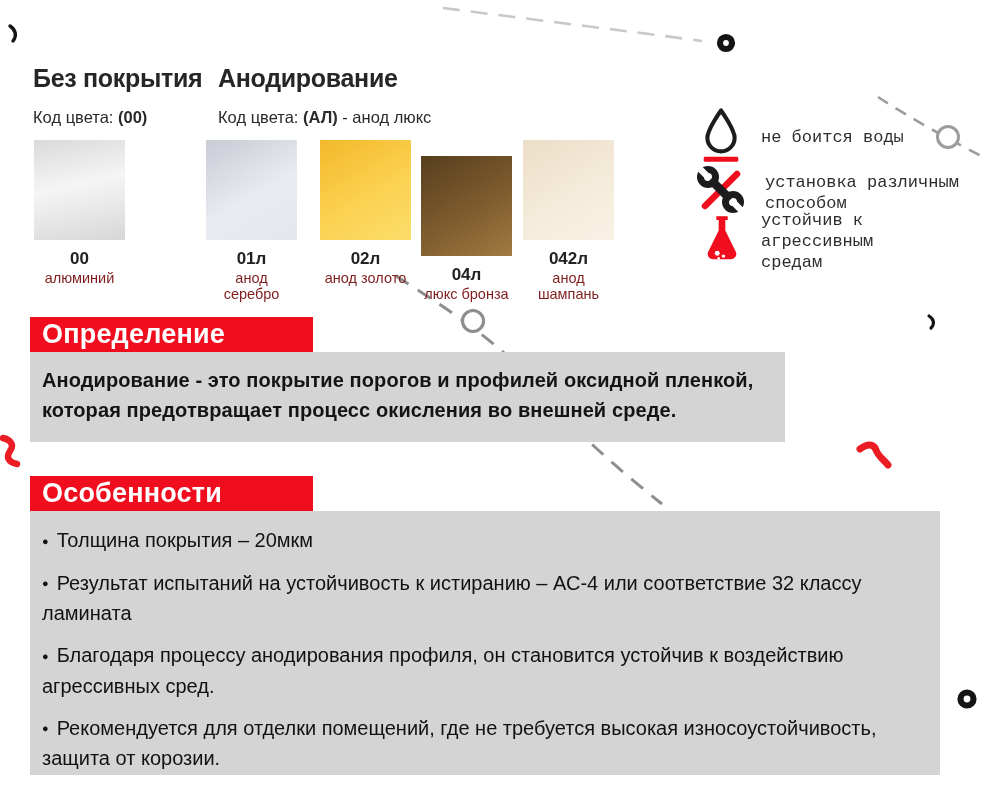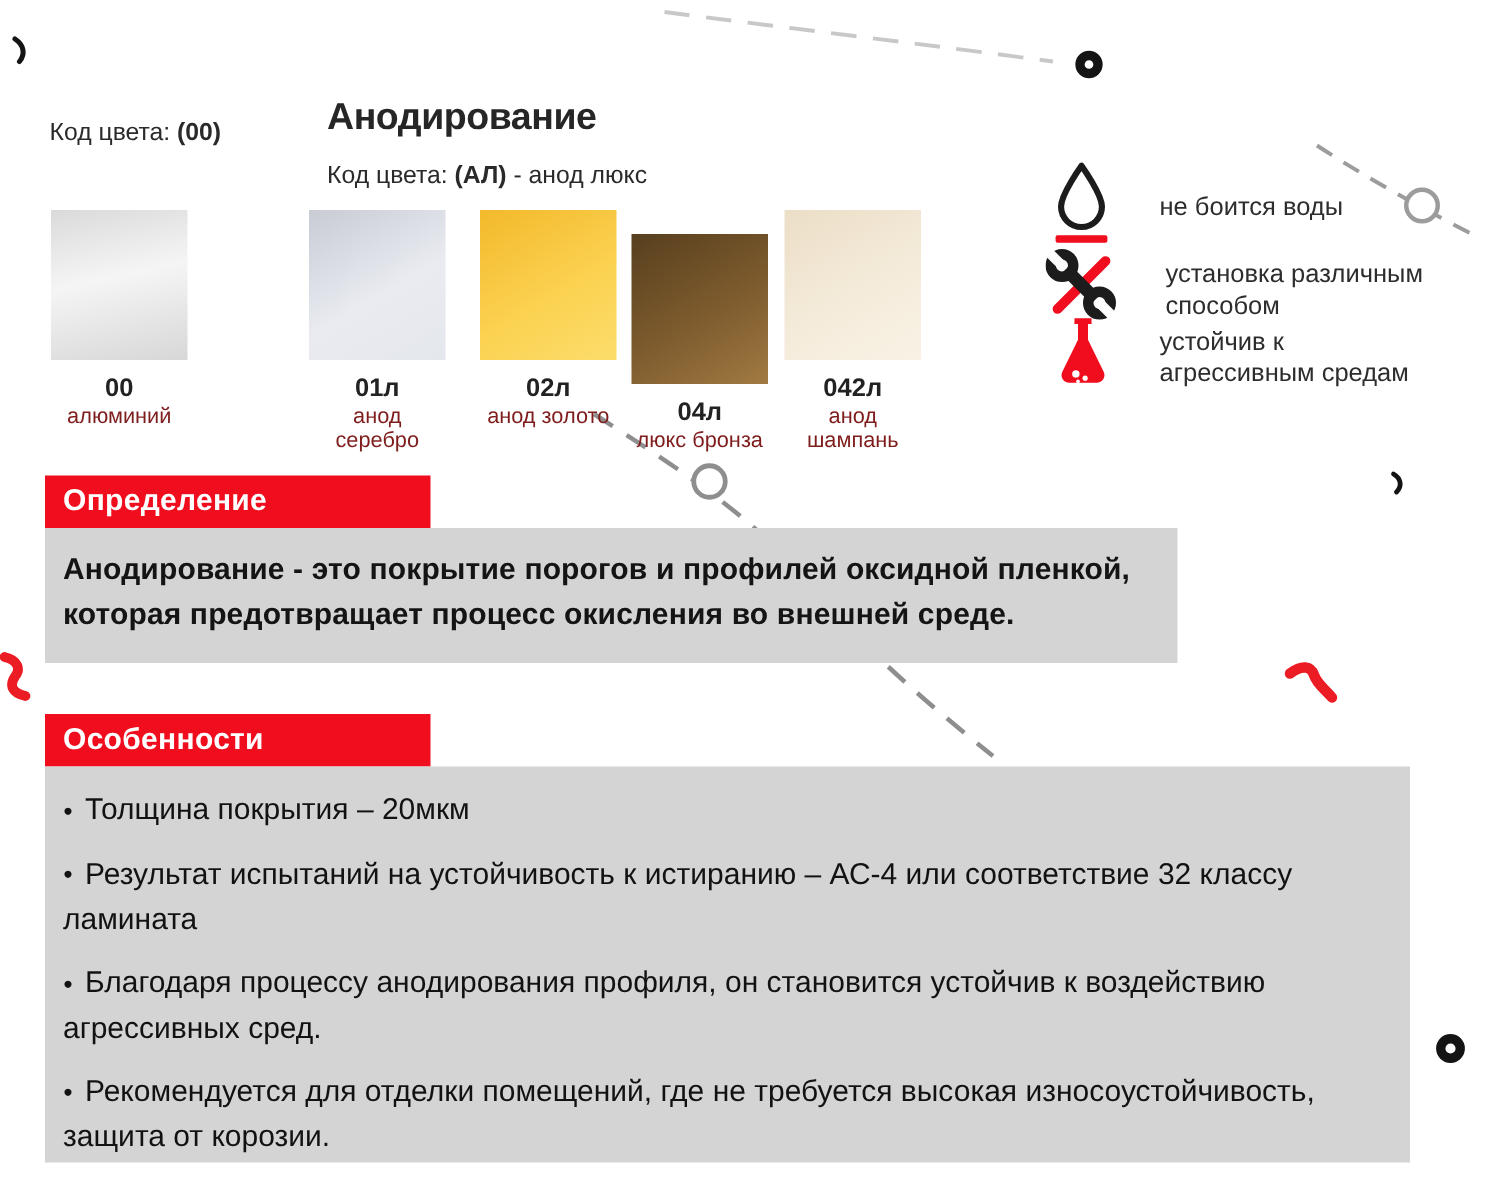--- a/index.html
+++ b/index.html
@@ -25,33 +25,33 @@
   .sw .chip{width:100%;height:100px;}
   .sw .sw-code{margin-top:9px;font-size:17px;font-weight:700;color:#222;}
   .sw .sw-name{margin-top:1px;font-size:14.5px;color:#7f1d1d;}
   #sw-0{left:34px;}  #sw-0 .chip{background:linear-gradient(168deg,#dadada 0%,#f5f5f5 45%,#d7d7d7 100%);}
   #sw-1{left:206px;} #sw-1 .chip{background:linear-gradient(150deg,#c9cbd5 0%,#e9ebf1 55%,#e4e7ed 100%);}
   #sw-2{left:320px;} #sw-2 .chip{background:linear-gradient(150deg,#f3b92b 0%,#fbd150 55%,#fcdd6b 100%);}
   #sw-3{left:421px;margin-top:16px;} #sw-3 .chip{background:linear-gradient(150deg,#573f1e 0%,#7e5c2e 55%,#a17a42 100%);}
   #sw-4{left:523px;} #sw-4 .chip{background:linear-gradient(150deg,#ecdec7 0%,#f4ebda 55%,#f9f2e5 100%);}
 
   
-  .feat{position:absolute;display:flex;align-items:center;gap:32px;}
+  .feat{position:absolute;display:flex;align-items:center;gap:20px;font-family:Liberation Mono, monospace;}
   #feat-0{left:701px;top:106px;}
   #feat-1{left:697px;top:166px;}
   #feat-2{left:703px;top:210px;}
   .feat-label{font-size:17px;color:#2d2d2d;line-height:21px;}
   #feat-1 .feat-label{width:210px;}
   #feat-2 .feat-label{width:180px;}
 
   
   .sec-title{
-    position:absolute;left:30px;width:257px;height:35px;
+    position:absolute;left:30px;width:283px;height:35px;
     background:#f00d1d;color:#ffffff;
-    font-size:20px;font-weight:700;letter-spacing:0.2px;
+    font-size:27px;font-weight:700;letter-spacing:0.2px;
     display:flex;align-items:center;padding-left:12px;box-sizing:border-box;
   }
   #def-title{top:317px;}
   #feat-title{top:476px;}
   .sec-panel{position:absolute;left:30px;background:#d4d4d4;box-sizing:border-box;color:#141414;}
   #def-panel{top:352px;width:755px;height:90px;padding:13px 18px 0 12px;
     font-size:20px;font-weight:600;line-height:30px;letter-spacing:0.1px;}
   #feat-panel{top:511px;width:910px;height:264px;padding:2px 20px 0 12px;}
   #feat-panel p{margin:12px 0 0 0;font-size:20px;font-weight:500;line-height:30px;color:#121212;}
   #feat-panel p::before{content:"●";font-size:11px;margin-right:8px;vertical-align:2.5px;}
@@ -72,20 +72,21 @@
   <path d="M10,26 c6,4 7,10 3,15" fill="none" stroke="#141414" stroke-width="3.4" stroke-linecap="round"></path>
   <path d="M929,316 c5,3 6,8 2,12" fill="none" stroke="#141414" stroke-width="3.2" stroke-linecap="round"></path>
   <path d="M3,438 c9,2 11,8 7,13 c-4,6 -2,11 7,13" fill="none" stroke="#ec1c24" stroke-width="6.5" stroke-linecap="round"></path>
   <path d="M860,449 c8,-6 14,-5 16,1 c2,6 7,9 12,15" fill="none" stroke="#ec1c24" stroke-width="7" stroke-linecap="round"></path>
   <circle cx="967" cy="699" r="6.5" fill="#ffffff" stroke="#141414" stroke-width="6.2"></circle>
 </svg>
 
 <div class="content">
 
   <div class="h-block" id="hb-no-coating">
+    <div class="h-title">Без покрытия</div>
     <div class="code-line"><span>Код цвета: </span><span class="code">(00)</span><span></span></div>
   </div>
   <div class="h-block" id="hb-anodizing">
     <div class="h-title">Анодирование</div>
     <div class="code-line"><span>Код цвета: </span><span class="code">(АЛ)</span><span> - анод люкс</span></div>
   </div>
 
   <div class="sw" id="sw-0">
     <div class="chip"></div>
     <div class="sw-code">00</div>

